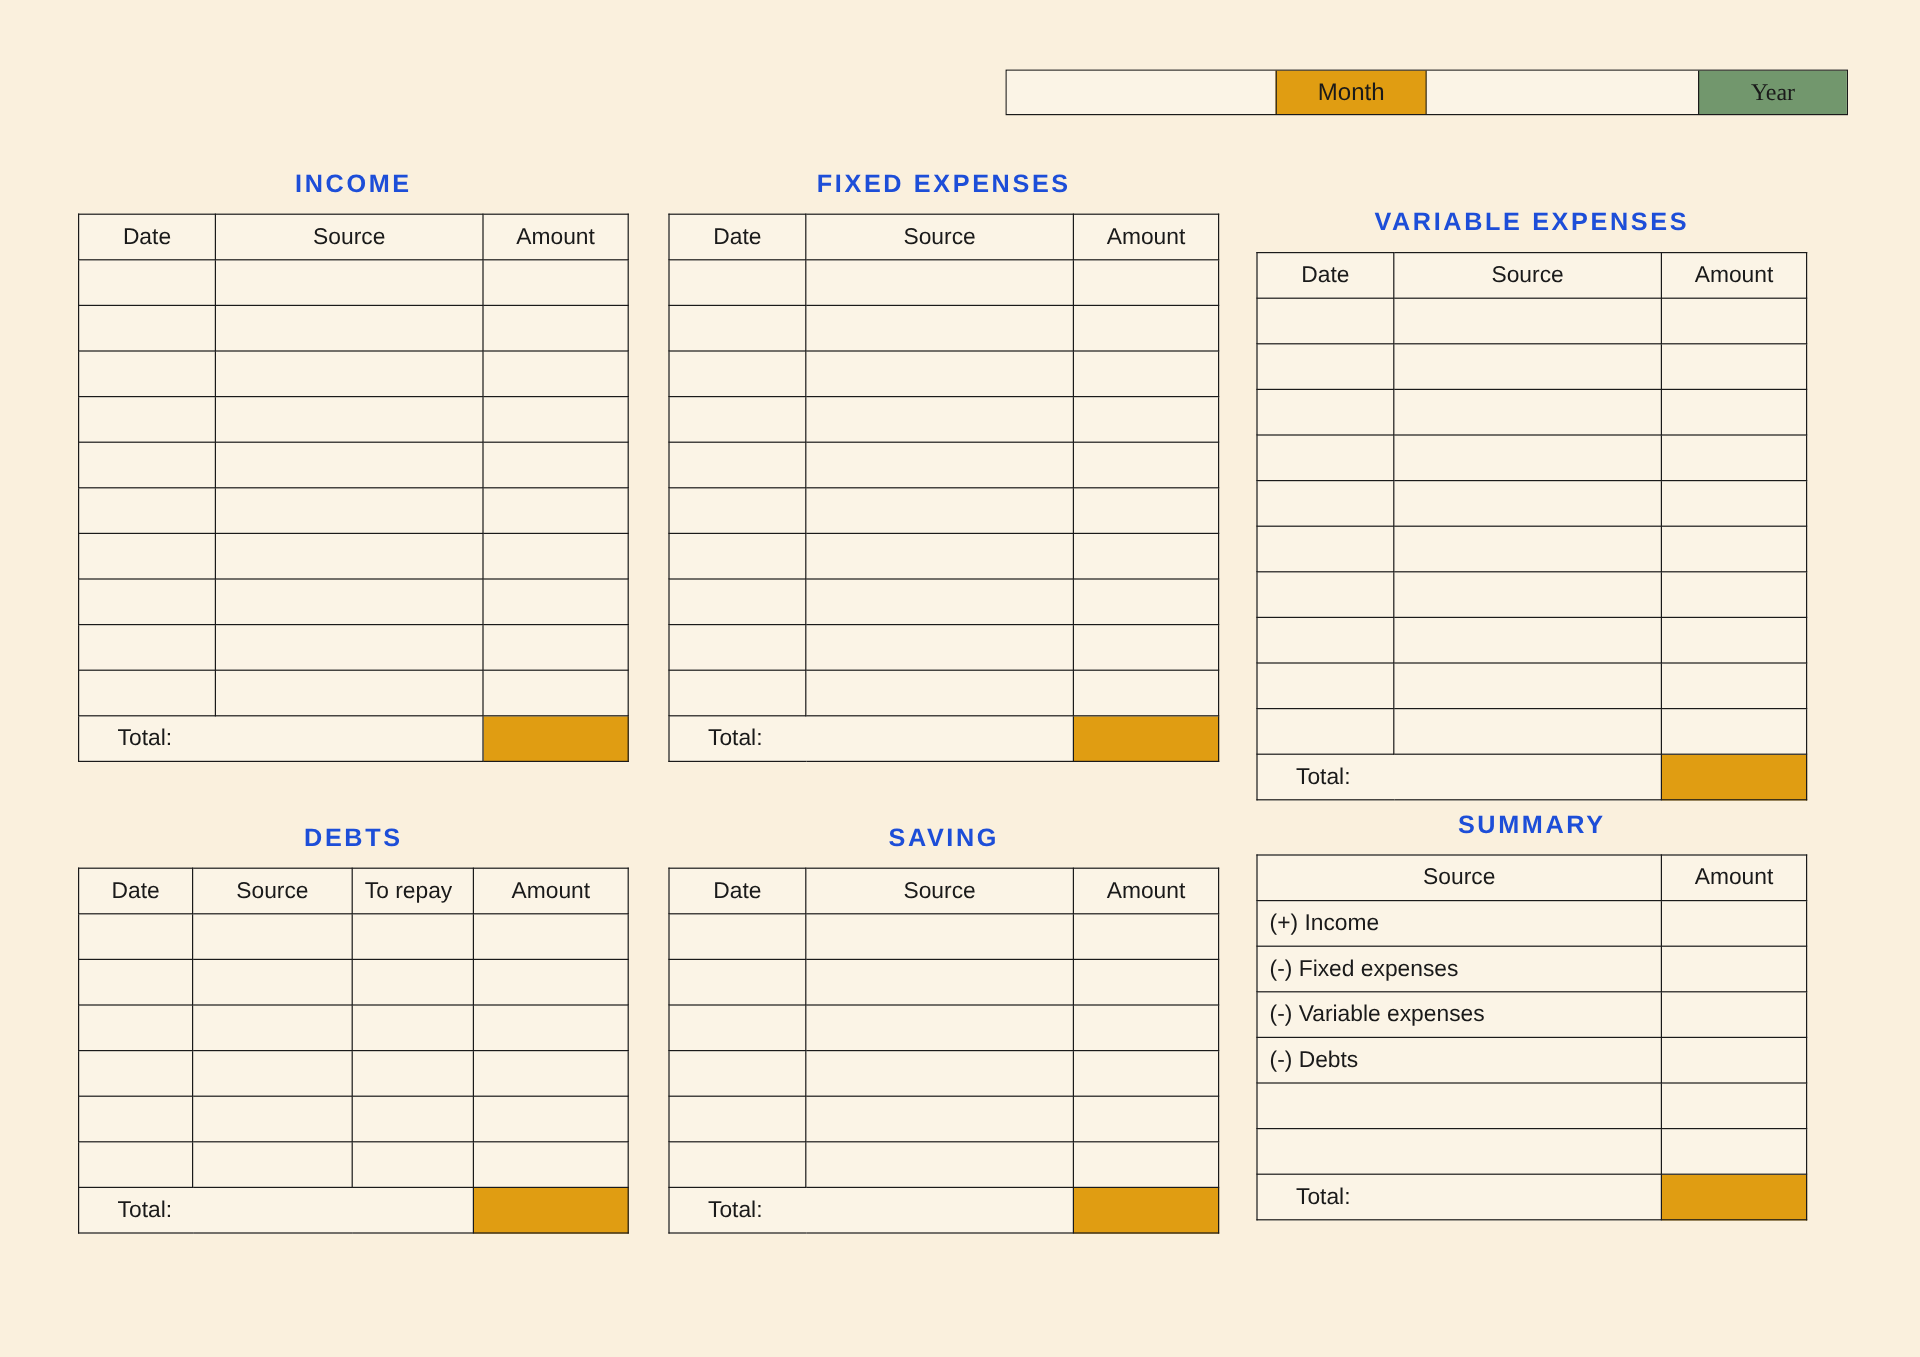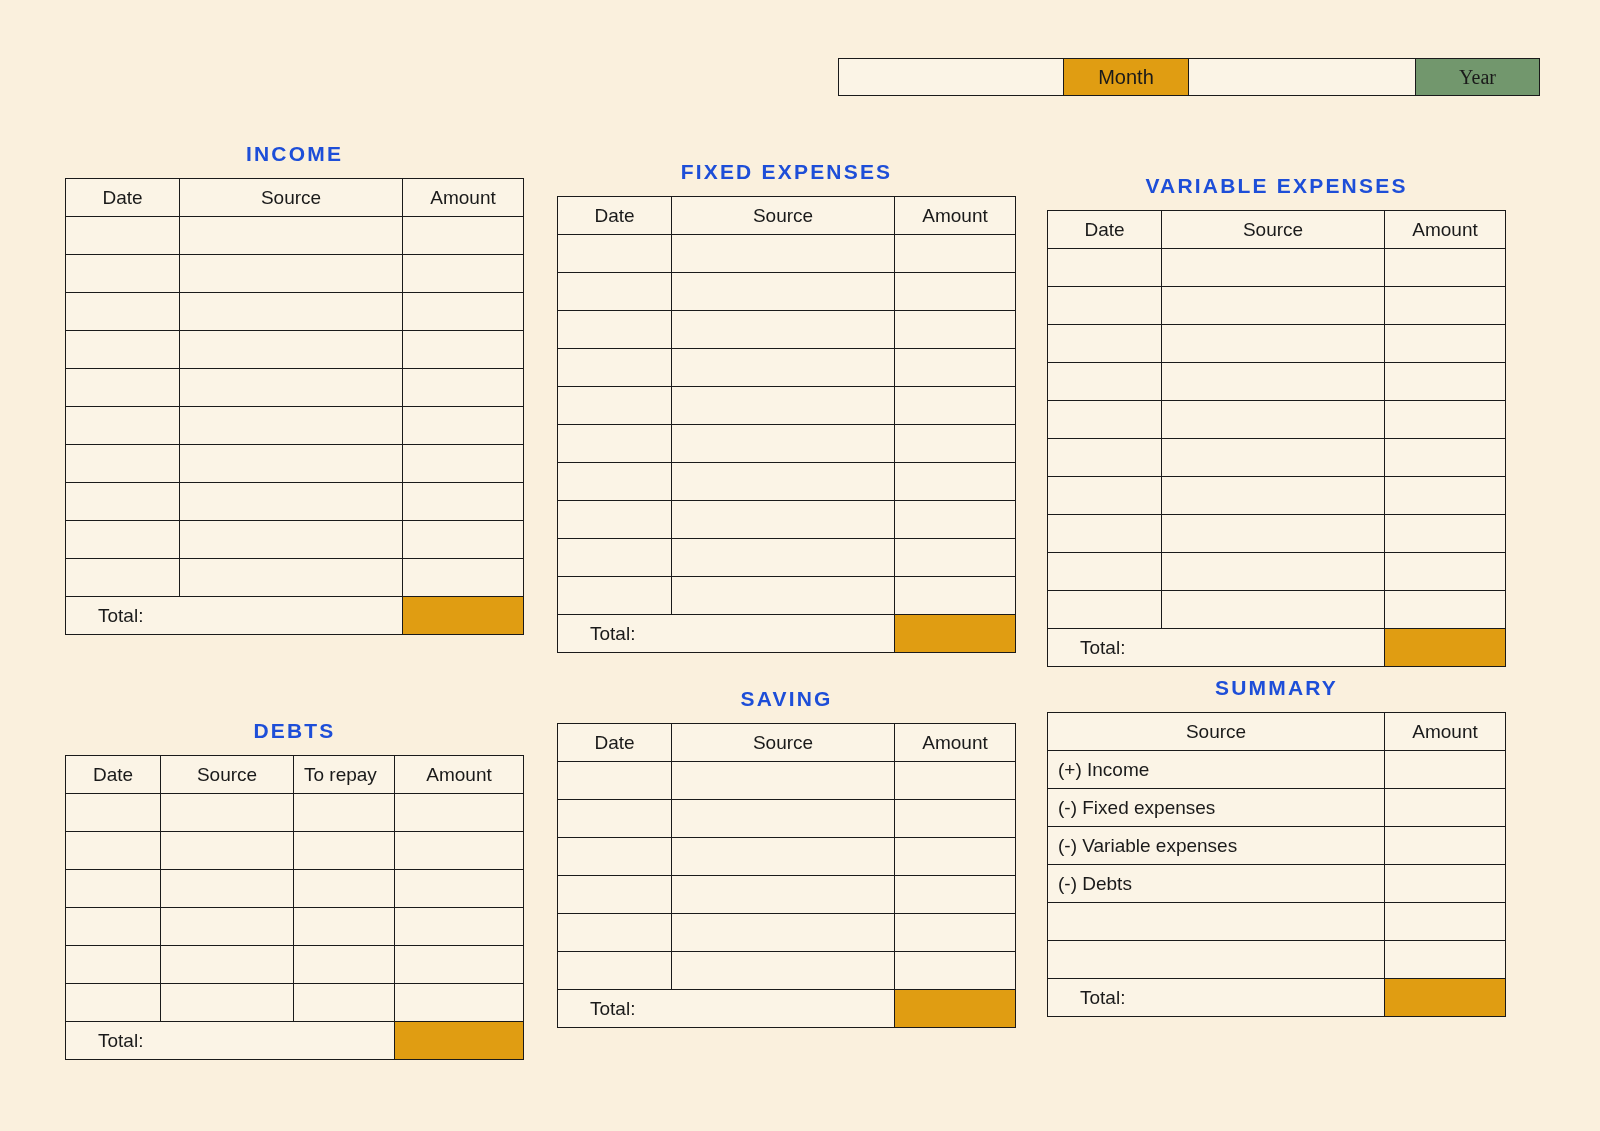--- a/index.html
+++ b/index.html
@@ -116,23 +116,23 @@
     background: #e09d12;
   }
   td.summary-label {
     text-align: left;
     padding-left: 14px;
     font-size: 19px;
   }
 
   
   #sec-income   { top: 142px; left: 65px; }
-  #sec-fixed    { top: 160px; left: 557px; }
+  #sec-fixed    { top: 142px; left: 557px; }
   #sec-variable { top: 142px; left: 1047px; margin-top: 32px; }
-  #sec-debts    { top: 719px; left: 65px; }
+  #sec-debts    { top: 687px; left: 65px; }
   #sec-saving   { top: 687px; left: 557px; }
   #sec-summary  { top: 676px; left: 1047px; }
 </style>
 </head>
 <body>
 
 <div class="page">
 
   <div class="header-bar">
     <div class="header-field hf-month-input"></div>

